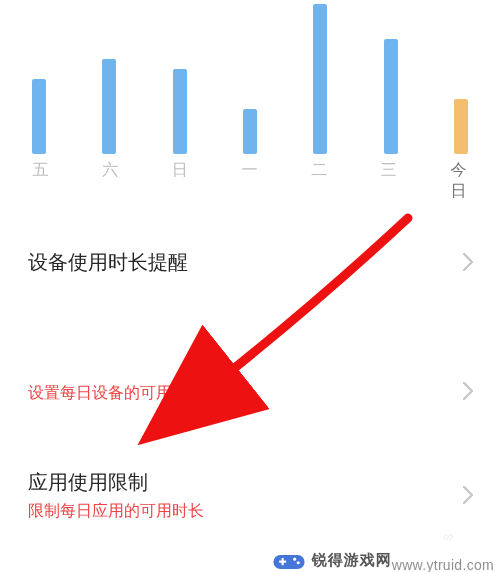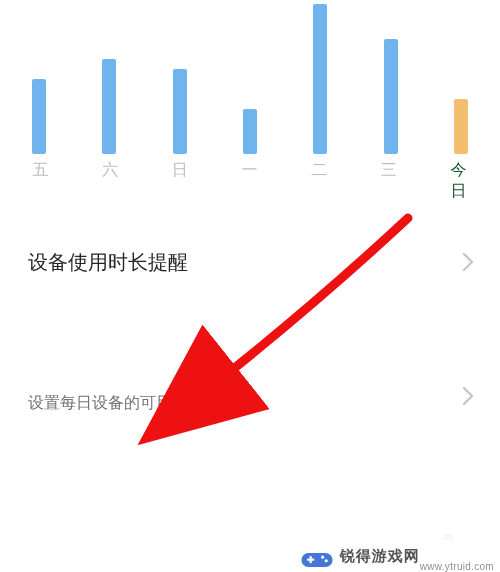--- a/index.html
+++ b/index.html
@@ -5,40 +5,40 @@
   * { box-sizing: border-box; margin: 0; padding: 0; }
   html, body { width: 500px; height: 572px; overflow: hidden; font-family: -apple-system, "Helvetica Neue", Arial, sans-serif; background: #fff; color: #333; }
   .page { position: relative; width: 500px; height: 572px; background: #ffffff; padding-top: 4px; }
 
   
   .chart-area { position: relative; height: 150px; margin: 0 24px 6px 24px; }
   .bars { position: absolute; left: 0; right: 0; bottom: 0; height: 150px; display: flex; justify-content: space-between; align-items: flex-end; padding: 0 8px; }
   .bar { width: 14px; border-radius: 2px; }
   .tick-row { display: flex; justify-content: space-between; margin: 4px 24px 0 24px; padding: 0 2px; }
   .tick { width: 30px; text-align: center; font-size: 16px; color: #bdbdbd; letter-spacing: 1px; }
-  .tick.today { color: #14532d; }
+  .tick.today { color: #737373; }
 
   
   .list { margin-top: 28px; }
   .item { position: relative; padding: 18px 28px; }
   .item .title { font-size: 20px; color: #262626; line-height: 28px; }
-  .item .sub   { font-size: 16px; color: #737373; margin-top: 14px; line-height: 22px; }
+  .item .sub   { font-size: 16px; color: #ef4444; margin-top: 4px; line-height: 22px; }
   .chevron { position: absolute; right: 26px; top: 50%; transform: translateY(-50%); }
   .chevron svg { display: block; }
   .gap { height: 66px; }
 
   
   .arrow-wrap { position: absolute; left: 0; top: 0; pointer-events: none; }
 
   
   .watermark { position: absolute; right: 6px; bottom: 0; display: flex; align-items: center; gap: 6px; opacity: 0.95; }
   .wm-icon { width: 34px; height: 20px; }
   .wm-text { display: flex; line-height: 1; }
   .wm-text .t1 { font-size: 15px; font-weight: 700; color: #4a4a4a; letter-spacing: 1px; }
-  .wm-text .t2 { font-size: 10px; color: #8a8a8a; margin-top: 14px; letter-spacing: 0.3px; }
+  .wm-text .t2 { font-size: 14px; color: #8a8a8a; margin-top: 6px; letter-spacing: 0.3px; }
 
   
   .ghost { position: absolute; right: 46px; bottom: 28px; color: #eee; font-size: 14px; letter-spacing: 1px; }
 </style>
 </head>
 <body>
 
 <div class="page">
 
   <div class="chart-area">
@@ -79,20 +79,29 @@
       <div class="sub">设置每日设备的可用时长</div>
       <div class="chevron">
         <svg width="12" height="20" viewBox="0 0 12 20">
             <path d="M2 2 L10 10 L2 18" fill="none" stroke="#c6c6c6" stroke-width="2.4" stroke-linecap="round" stroke-linejoin="round"></path>
           </svg>
       </div>
     </div>
 
     <div style="height:28px"></div>
 
+    <div class="item">
+      <div class="title">应用使用限制</div>
+      <div class="sub">限制每日应用的可用时长</div>
+      <div class="chevron">
+        <svg width="12" height="20" viewBox="0 0 12 20">
+            <path d="M2 2 L10 10 L2 18" fill="none" stroke="#c6c6c6" stroke-width="2.4" stroke-linecap="round" stroke-linejoin="round"></path>
+          </svg>
+      </div>
+    </div>
 
   </div>
 
   <div class="arrow-wrap">
     <svg width="500" height="572">
       <defs>
         <marker id="ah" markerWidth="14" markerHeight="12" refX="2" refY="6" orient="auto">
           <path d="M0,0 L14,6 L0,12 Z" fill="#e11"></path>
         </marker>
       </defs>

